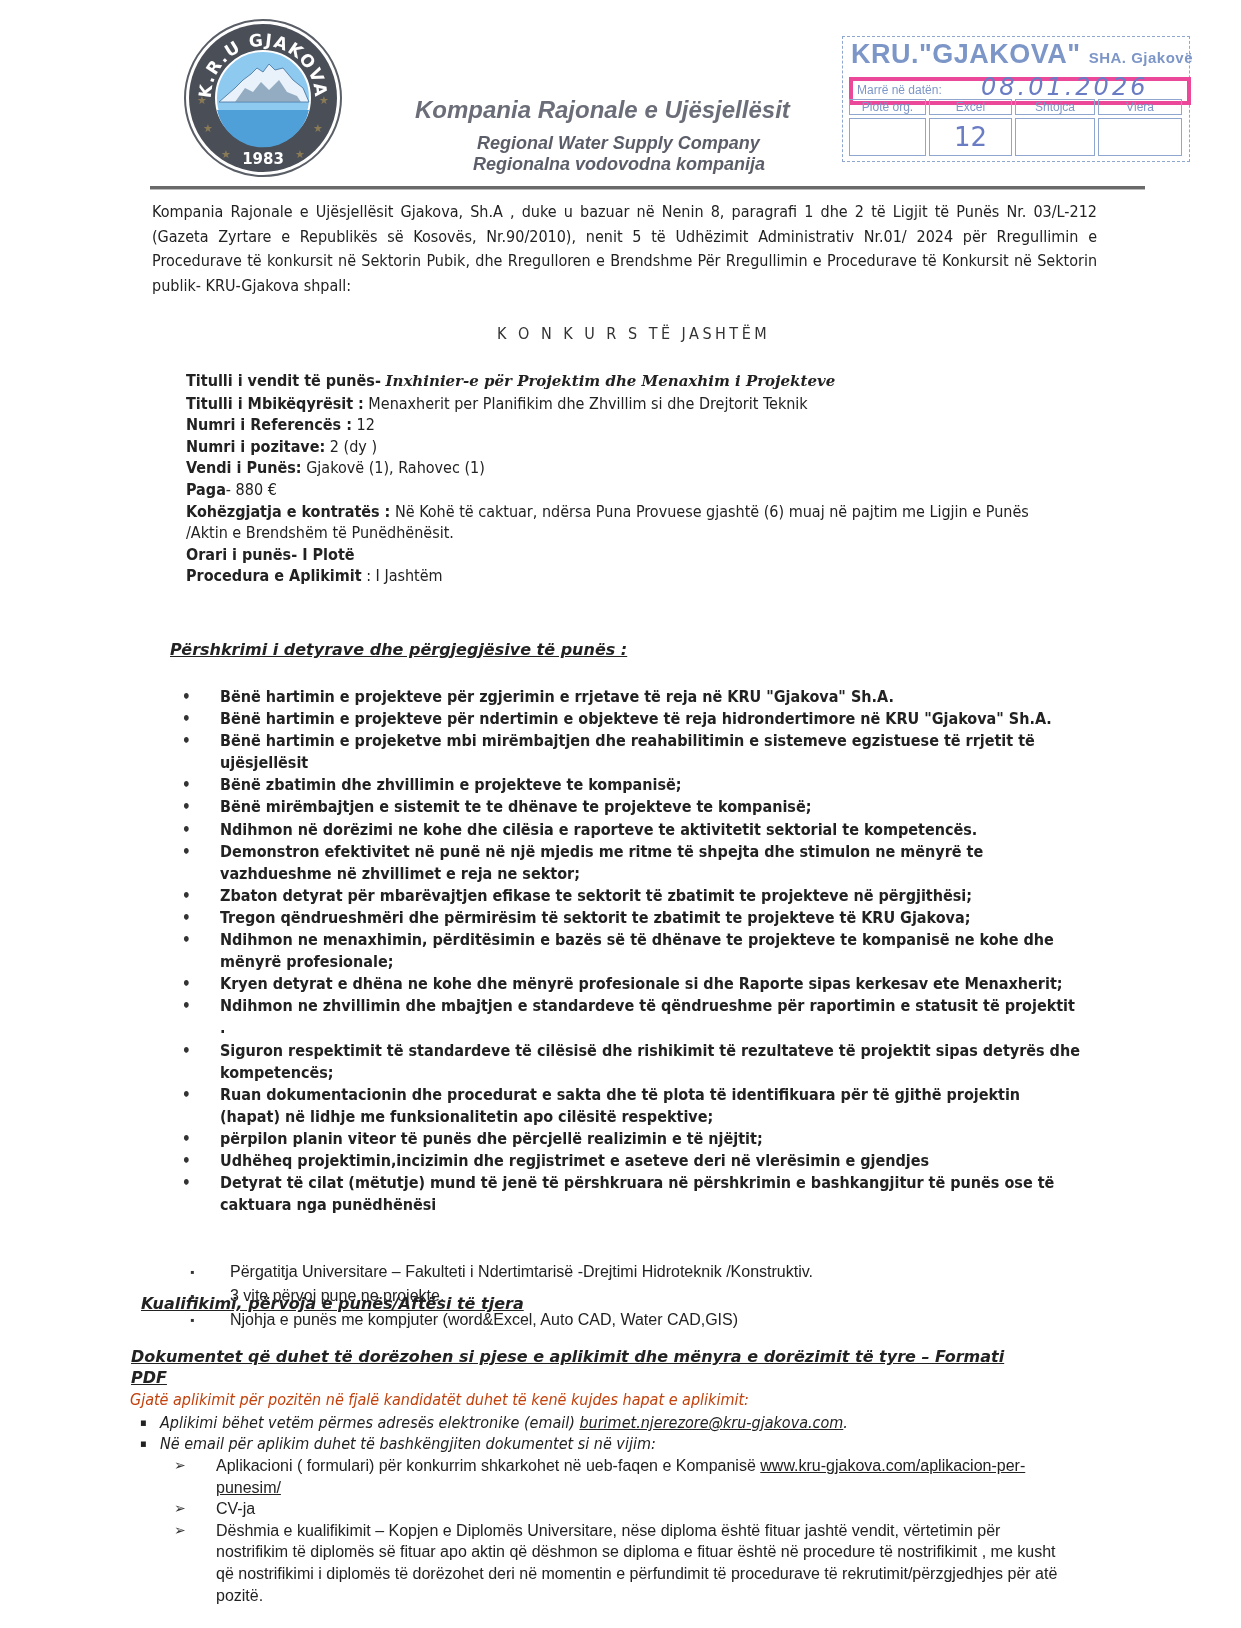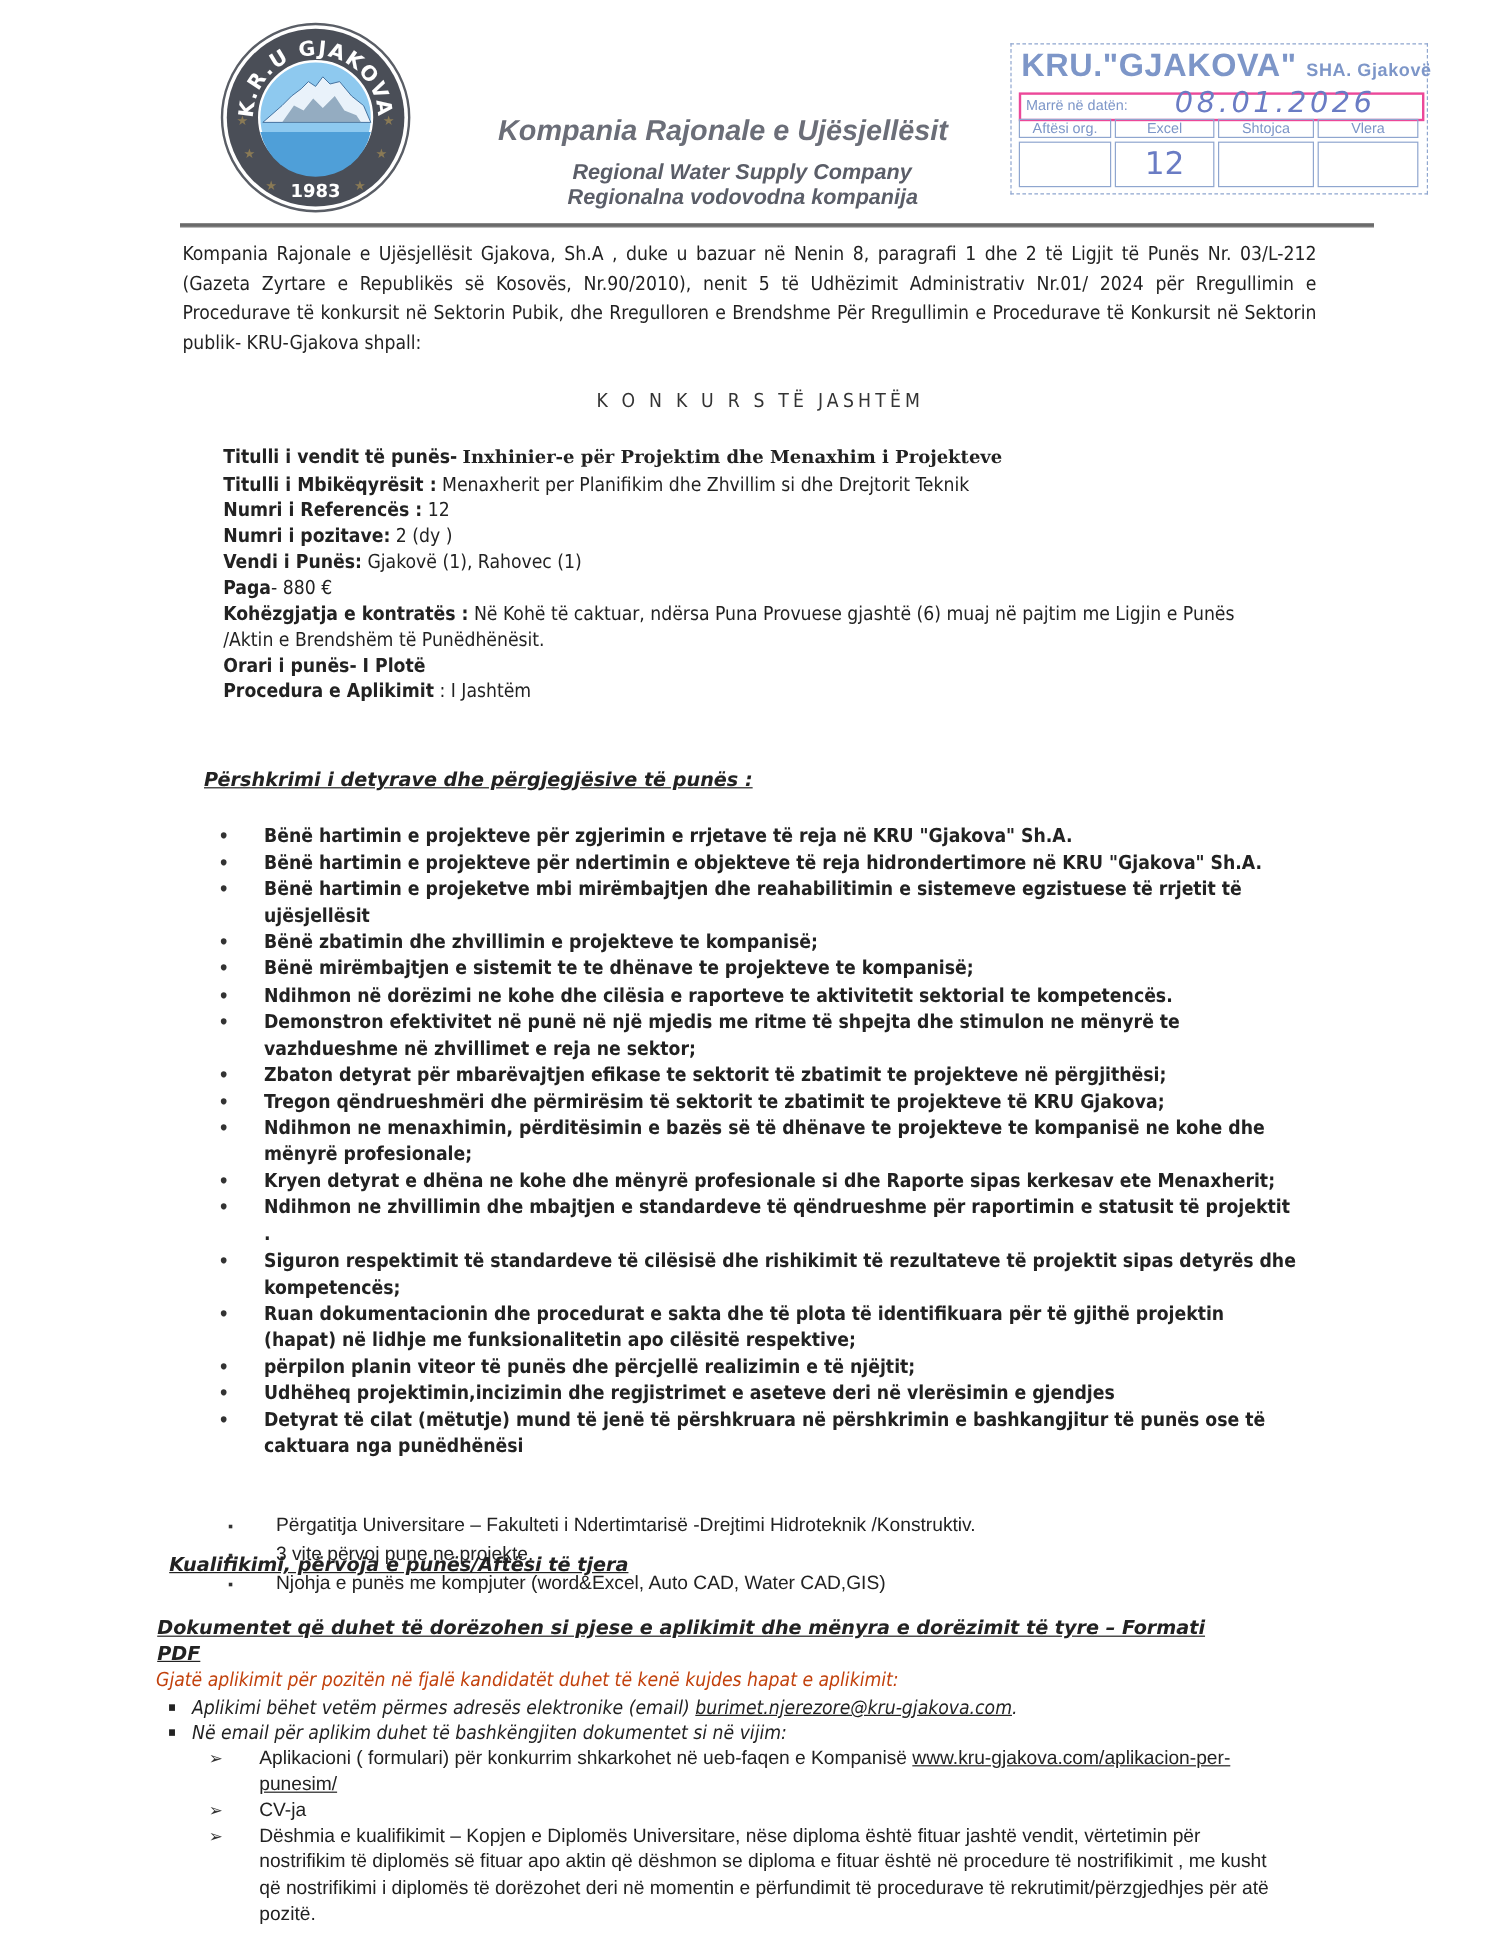--- a/index.html
+++ b/index.html
@@ -11,33 +11,33 @@
   .hdr-title { left: 415px; top: 96px; font-family: "Liberation Sans", sans-serif; font-weight: bold; font-style: italic; font-size: 24px; color: #6b6e78; white-space: nowrap; }
   .hdr-sub { font-family: "Liberation Sans", sans-serif; font-weight: bold; font-style: italic; font-size: 18px; color: #5b5e68; white-space: nowrap; }
   #hdr-sub1 { left: 477px; top: 133px; }
   #hdr-sub2 { left: 473px; top: 154px; }
   .hdr-rule { left: 150px; top: 186px; width: 995px; height: 3px; background: #6a6a6a; border-bottom: 1px solid #bbbbbb; }
 
   
   .stamp { left: 842px; top: 36px; width: 346px; height: 124px; border: 1px dashed #8fa6cf; color: #7d96c8; font-family: "Liberation Sans", sans-serif; }
   .stamp-head { position: absolute; left: 8px; top: 2px; font-size: 27px; font-weight: bold; white-space: nowrap; letter-spacing: 0.5px; }
   .stamp-head small { font-size: 15px; font-weight: bold; }
-  .stamp-row1 { position: absolute; left: 6px; top: 40px; width: 334px; height: 20px; border: 2px solid #ec4899; font-size: 12px; }
+  .stamp-row1 { position: absolute; left: 6px; top: 40px; width: 334px; height: 20px; border: 4px solid #ec4899; font-size: 12px; }
   .stamp-row1 .lbl { position: absolute; left: 4px; top: 2px; }
   .stamp-row1 .date { position: absolute; left: 128px; top: -8px; font-family: "DejaVu Sans", sans-serif; font-style: italic; font-size: 24px; color: #6a7cc4; letter-spacing: 3px; }
   .stamp-grid { position: absolute; left: 6px; top: 62px; width: 336px; height: 58px; display: grid; grid-template-columns: 77px 83px 80px 84px; grid-template-rows: 16px 38px; gap: 3px; }
   .stamp-cell { border: 1px solid #8fa6cf; font-size: 12px; text-align: center; line-height: 14px; }
   .stamp-num { font-family: "DejaVu Sans", sans-serif; font-size: 26px; color: #6a7cc4; line-height: 36px; }
 
   
   .intro { left: 152px; top: 200px; width: 945px; font-size: 16px; line-height: 24.5px; text-align: justify; color: #222; }
   .konkurs { left: 497px; top: 324px; font-size: 16px; letter-spacing: 3.5px; color: #333; white-space: nowrap; }
   .fields { left: 186px; top: 370px; width: 880px; font-size: 16px; line-height: 21.6px; color: #222; }
   .fields .k { font-weight: bold; }
-  .fields .vi { font-weight: bold; font-family: "DejaVu Serif", serif; font-size: 15px; }
+  .fields .vi { font-style: italic; font-weight: bold; font-family: "DejaVu Serif", serif; font-size: 15px; }
   .sec-title { font-family: "DejaVu Sans", sans-serif; font-weight: bold; font-style: italic; text-decoration: underline; font-size: 16px; color: #222; white-space: nowrap; }
   #sec1 { left: 170px; top: 640px; }
   #sec2 { left: 141px; top: 1294px; }
   #sec3 { left: 131px; top: 1346px; width: 900px; white-space: normal; line-height: 21px; }
 
   ul.duties { position: absolute; left: 180px; top: 686px; width: 900px; margin: 0; padding: 0; list-style: none; font-size: 16px; line-height: 22.1px; color: #222; font-weight: bold; }
   ul.duties li { position: relative; padding-left: 40px; }
   ul.duties li::before { content: "•"; position: absolute; left: 2px; top: 0; font-size: 15px; color: #333; }
 
   ul.quals { position: absolute; left: 176px; top: 1248px; width: 900px; margin: 12px; padding: 0; list-style: none; font-size: 16px; line-height: 24px; color: #222; font-family: "Liberation Sans", sans-serif; }
@@ -85,21 +85,21 @@
 <div class="abs hdr-sub" id="hdr-sub2">Regionalna vodovodna kompanija</div>
 <div class="abs hdr-rule"></div>
 
 <div class="abs stamp">
   <div class="stamp-head"><span>KRU."GJAKOVA"</span> <small>SHA. Gjakovë</small></div>
   <div class="stamp-row1">
     <span class="lbl">Marrë në datën:</span>
     <span class="date">08.01.2026</span>
   </div>
   <div class="stamp-grid">
-    <div class="stamp-cell">Aftësi org.</div>
+    <div class="stamp-cell">Plotë org.</div>
     <div class="stamp-cell">Excel</div>
     <div class="stamp-cell">Shtojca</div>
     <div class="stamp-cell">Vlera</div>
     <div class="stamp-cell stamp-num"></div>
     <div class="stamp-cell stamp-num">12</div>
     <div class="stamp-cell stamp-num"></div>
     <div class="stamp-cell stamp-num"></div>
   </div>
 </div>
 

